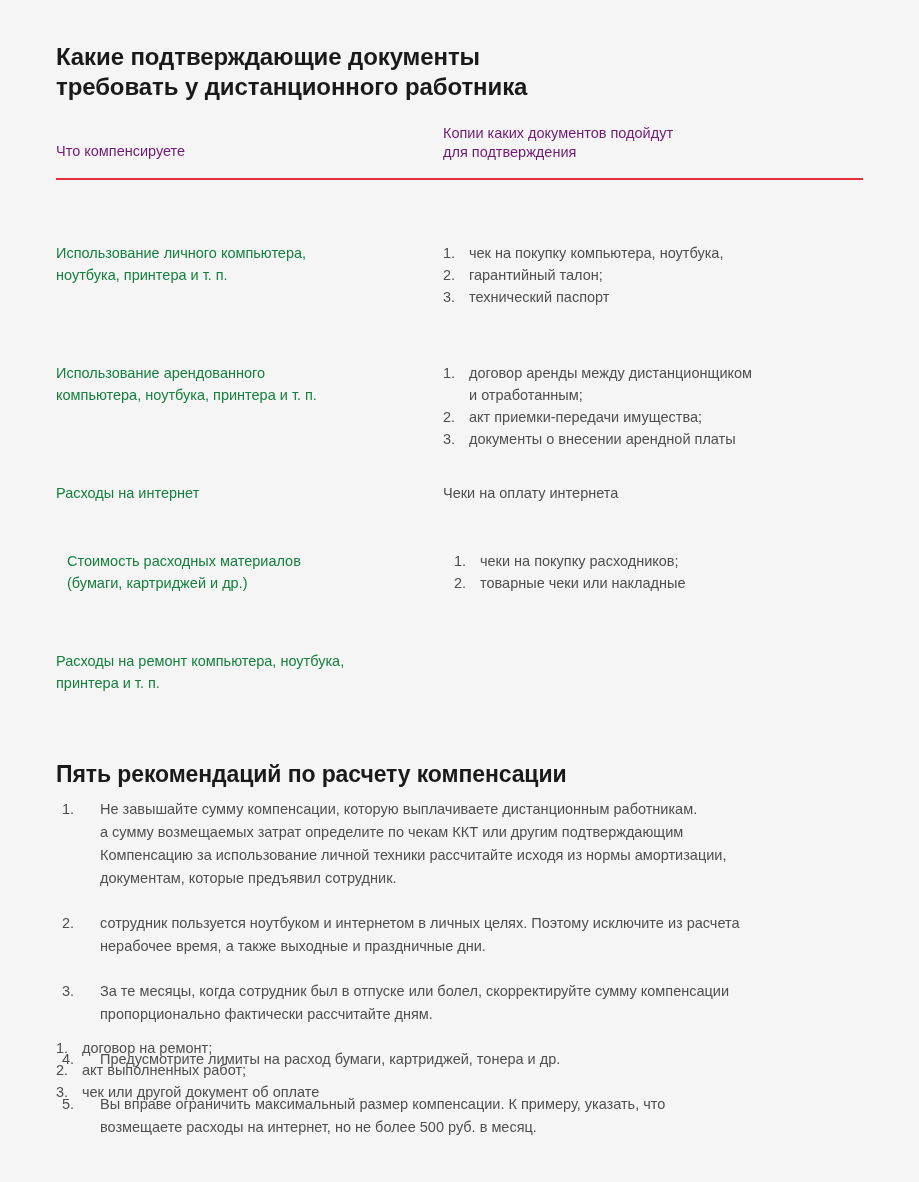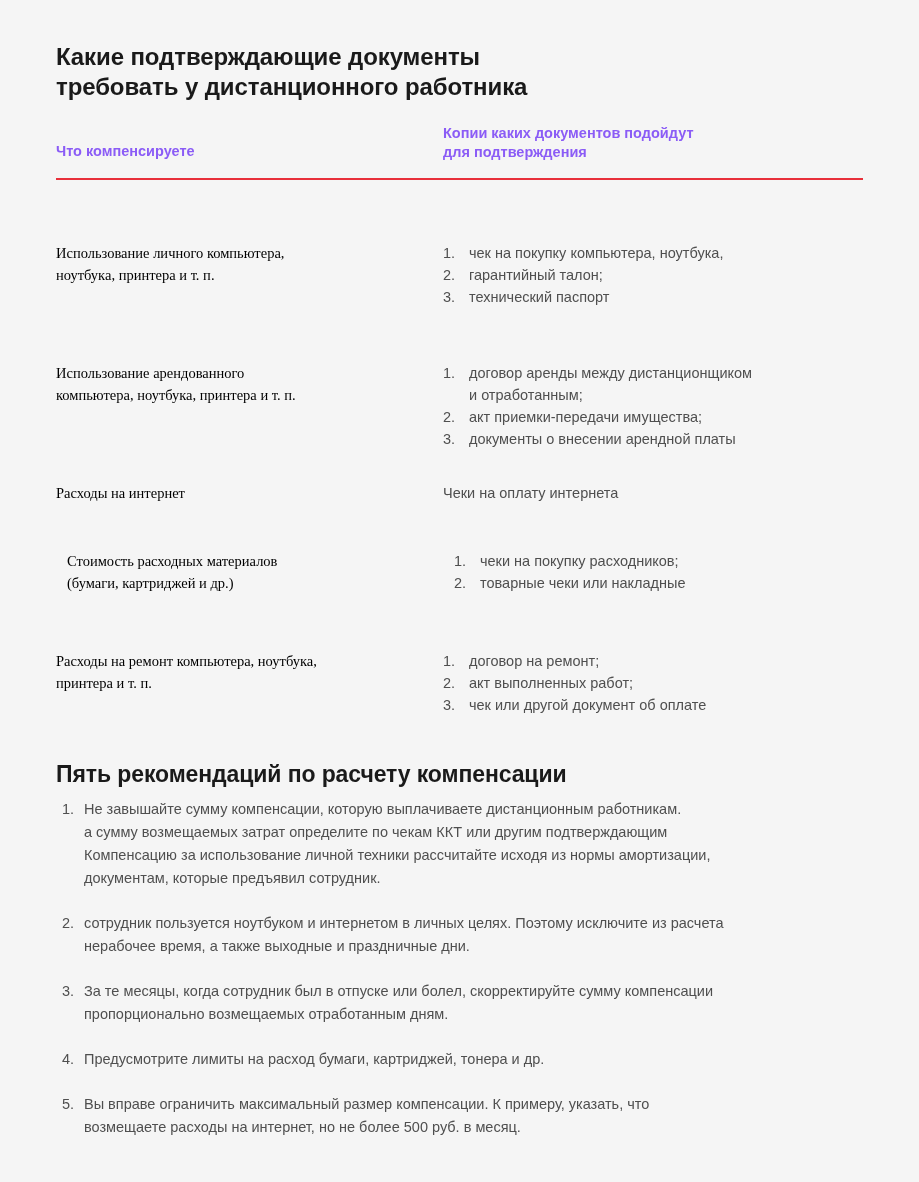--- a/index.html
+++ b/index.html
@@ -49,22 +49,22 @@
 
   .table-head {
     display: flex;
     align-items: flex-start;
   }
   .col-left  { width: 387px; flex: 0 0 387px; }
   .col-right { flex: 1 1 auto; }
 
   .th {
     font-size: 14.5px;
-    font-weight: bold;
-    color: #8b5cf6;
+    font-weight: normal;
+    color: #701a75;
     line-height: 19px;
   }
   .th .line { display: block; }
   .th-left { padding-top: 18px; }
 
   .head-rule {
     height: 2px;
     background: #e8303a;
     margin-top: 16px;
     width: 807px;
@@ -75,22 +75,21 @@
   .trow {
     display: flex;
     align-items: flex-start;
   }
 
   .cell-left {
     width: 387px;
     flex: 0 0 387px;
     font-size: 14.5px;
     line-height: 22px;
-    color: #000000;
-    font-family: Liberation Serif, serif;
+    color: #15803d;
   }
   .cell-left .line { display: block; }
 
   .cell-right {
     flex: 1 1 auto;
     font-size: 14.5px;
     line-height: 22px;
     color: #4f4f4f;
   }
 
@@ -156,21 +155,21 @@
   }
   ol.reclist > li:last-child { margin-bottom: 0; }
   ol.reclist > li::before {
     content: counter(rl) ".";
     position: absolute;
     left: 0;
     top: 0;
     width: 18px;
     text-align: left;
   }
-  ol.reclist > li .line { display: block; }
+  ol.reclist > li .line { display: block; margin-left: 16px; }
 </style>
 </head>
 <body>
 
 <div class="page">
 
   <h1 class="doc-title" id="doc-title">
       <span class="line">Какие подтверждающие документы</span>
       <span class="line">требовать у дистанционного работника</span>
     </h1>
@@ -241,21 +240,21 @@
             <ol class="numlist">
               <li>
                 <span class="line">чеки на покупку расходников;</span>
               </li>
               <li>
                 <span class="line">товарные чеки или накладные</span>
               </li>
             </ol>
           </div>
         </div>
-        <div class="trow" style="position: absolute; left: 0px; top: 470px; width: 807px;">
+        <div class="trow" style="position: absolute; left: 0px; top: 470px; width: 807px; flex-direction: column;">
           <div class="cell-left">
             <span class="line">Расходы на ремонт компьютера, ноутбука,</span>
             <span class="line">принтера и т. п.</span>
           </div>
           <div class="cell-right">
             <ol class="numlist">
               <li>
                 <span class="line">договор на ремонт;</span>
               </li>
               <li>
@@ -279,21 +278,21 @@
           <span class="line">а сумму возмещаемых затрат определите по чекам ККТ или другим подтверждающим</span>
           <span class="line">Компенсацию за использование личной техники рассчитайте исходя из нормы амортизации,</span>
           <span class="line">документам, которые предъявил сотрудник.</span>
         </li>
         <li>
           <span class="line">сотрудник пользуется ноутбуком и интернетом в личных целях. Поэтому исключите из расчета</span>
           <span class="line">нерабочее время, а также выходные и праздничные дни.</span>
         </li>
         <li>
           <span class="line">За те месяцы, когда сотрудник был в отпуске или болел, скорректируйте сумму компенсации</span>
-          <span class="line">пропорционально возмещаемых отработанным дням.</span>
+          <span class="line">пропорционально фактически рассчитайте дням.</span>
         </li>
         <li>
           <span class="line">Предусмотрите лимиты на расход бумаги, картриджей, тонера и др.</span>
         </li>
         <li>
           <span class="line">Вы вправе ограничить максимальный размер компенсации. К примеру, указать, что</span>
           <span class="line">возмещаете расходы на интернет, но не более 500 руб. в месяц.</span>
         </li>
       </ol>
   </div>

